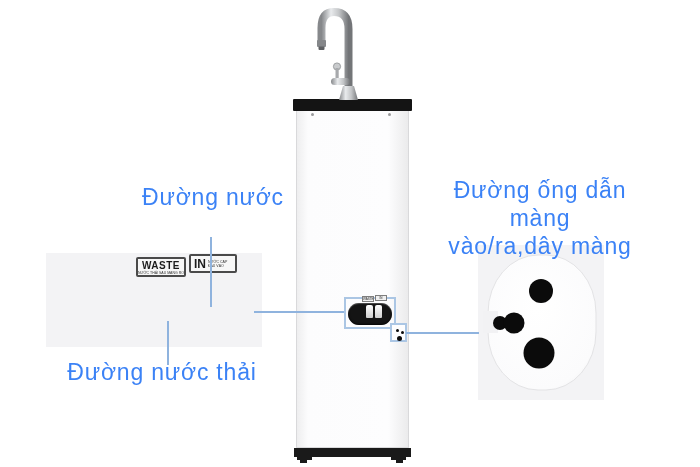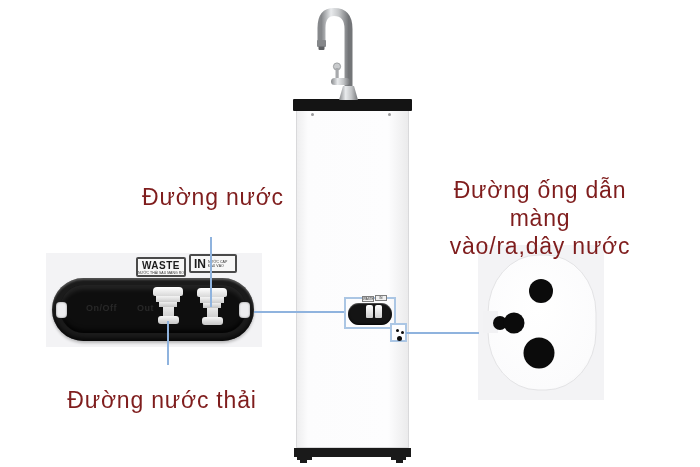--- a/index.html
+++ b/index.html
@@ -2,21 +2,21 @@
 <html><head>
 <meta charset="utf-8">
 <style>
   html,body{margin:0;padding:0;background:#fff;}
   #stage{
     position:relative;width:700px;height:467px;background:#ffffff;
     font-family:"Liberation Sans",sans-serif;overflow:hidden;
   }
   
   .callout-text{
-    position:absolute;color:#7f1d1d;font-size:23px;line-height:28px;
+    position:absolute;color:#3b82f6;font-size:23px;line-height:28px;
     text-align:center;letter-spacing:0.8px;font-weight:400;
   }
   .callout-text span{display:block;}
   
   .cline{position:absolute;background:#8fb3de;}
   
   .zoom-square{position:absolute;background:#f3f3f5;}
   
   .bigpanel{
     position:absolute;left:52px;top:278px;width:202px;height:63px;
@@ -124,42 +124,20 @@
 
     <div class="outlet-box">
       <div class="dot" style="left:4px;top:4px;width:3px;height:3px;"></div>
       <div class="dot" style="left:9px;top:6px;width:3px;height:3px;"></div>
       <div class="dot" style="left:5px;top:11px;width:5px;height:5px;"></div>
     </div>
   </div>
 
   <div class="zoom-square" style="left:46px;top:253px;width:216px;height:94px;"></div>
 
-  <div class="bigpanel">
-    <div class="bigpanel-inner"></div>
-    <div class="panel-notch" style="left:4px;"></div>
-    <div class="panel-notch" style="right:4px;"></div>
-    <span class="emboss" style="left:34px;top:25px;">On/Off</span>
-    <span class="emboss" style="left:85px;top:25px;">Out</span>
-
-    <div class="fit" style="left:101px;top:9px;">
-      <div class="cap"></div>
-        <div class="s2"></div>
-        <div class="s3"></div>
-        <div class="waist"></div>
-        <div class="foot"></div>
-    </div>
-    <div class="fit" style="left:145px;top:10px;">
-      <div class="cap"></div>
-        <div class="s2"></div>
-        <div class="s3"></div>
-        <div class="waist"></div>
-        <div class="foot"></div>
-    </div>
-  </div>
 
   <div class="tag tag-waste">
     <div class="t">WASTE</div>
     <div class="st">NƯỚC THẢI SAU MÀNG RO</div>
   </div>
   <div class="tag tag-in">
     <div class="t">IN</div>
     <div class="st">
       <span>NƯỚC CẤP</span>
       <span>ĐẦU VÀO</span>
@@ -188,19 +166,19 @@
   <div class="cline" style="left:210px;top:237px;width:2px;height:70px;"></div>
   <div class="cline" style="left:167px;top:321px;width:2px;height:44px;"></div>
   <div class="cline" style="left:254px;top:311px;width:90px;height:2px;"></div>
   <div class="cline" style="left:406px;top:332px;width:73px;height:2px;"></div>
 
   <div class="callout-text" style="left:128px;top:183px;width:170px;">
     <span>Đường nước</span>
   </div>
   <div class="callout-text" style="left:425px;top:176px;width:230px;">
     <span>Đường ống dẫn màng</span>
-    <span>vào/ra,dây nước</span>
+    <span>vào/ra,dây màng</span>
   </div>
-  <div class="callout-text" style="left:67px;top:386px;width:190px;">
+  <div class="callout-text" style="left:67px;top:358px;width:190px;">
     <span>Đường nước thải</span>
   </div>
 
 </div>
 
 </body></html>

